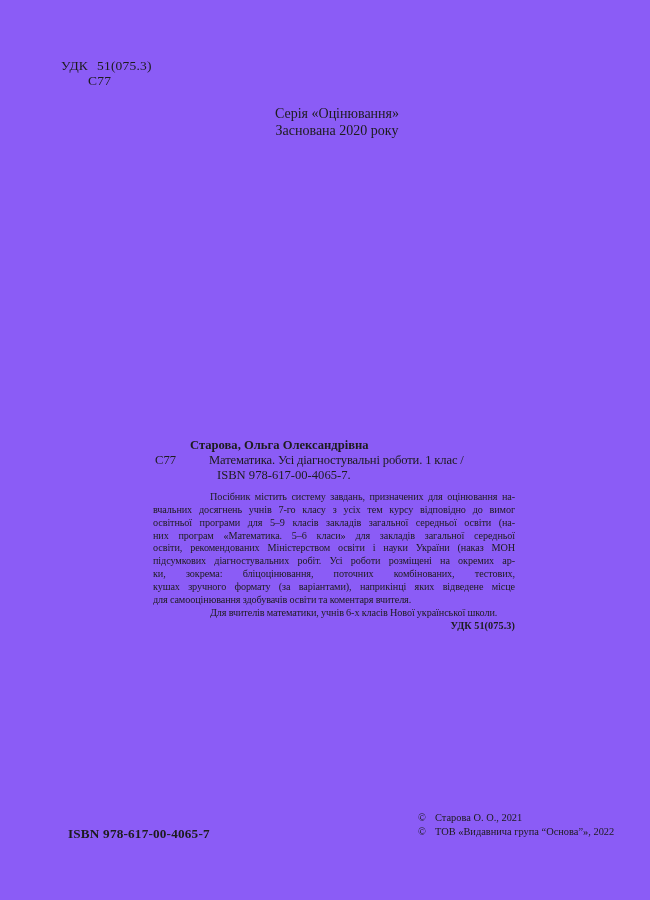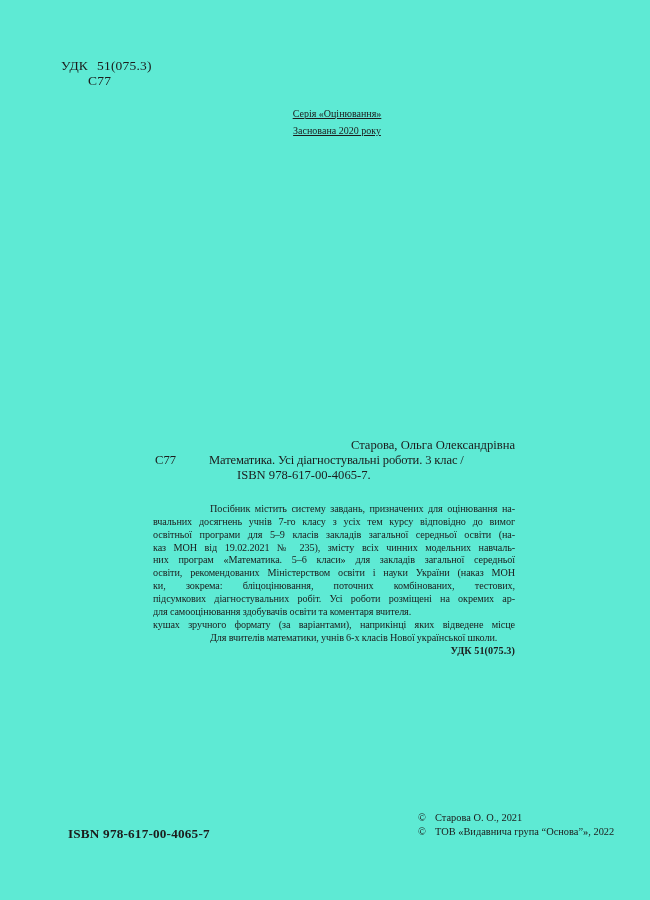--- a/index.html
+++ b/index.html
@@ -1,20 +1,20 @@
 <!DOCTYPE html>
 <html><head>
 <meta charset="utf-8">
 <style>
   html, body { margin: 0; padding: 0; background: #ffffff; }
   .page {
     position: relative;
     width: 650px;
     height: 900px;
-    background: #5eead4;
+    background: #8b5cf6;
     font-family: "Liberation Serif", "DejaVu Serif", serif;
     color: #1c1c1c;
     overflow: hidden;
   }
 
   
   .udk-top {
     position: absolute;
     left: 61px;
     top: 58px;
@@ -25,65 +25,63 @@
   .udk-top .code { margin-left: 9px; }
   .udk-top .idx  { margin-left: 27px; }
 
   
   .series {
     position: absolute;
     left: 228px;
     top: 105px;
     width: 218px;
     text-align: center;
-    font-size: 10px;
+    font-size: 14px;
     line-height: 17px;
-    text-decoration: underline;
   }
 
   
   .cip {
     position: absolute;
     left: 153px;
     top: 438px;
     width: 362px;
   }
   .cip-author {
     margin-left: 37px;
-    font-weight: normal;
+    font-weight: bold;
     font-size: 12.6px;
     line-height: 14.6px;
     white-space: nowrap;
-    text-align: right;
   }
   .cip-index {
     position: absolute;
     left: 2px;
     top: 15px;
     font-size: 12.6px;
   }
   .cip-line {
     margin-left: 37px;
     font-size: 12.6px;
     line-height: 14.6px;
     white-space: nowrap;
     letter-spacing: -0.15px;
   }
   .cip-line.first { margin-left: 56px; }
   .cip-isbn {
-    margin-left: 84px;
+    margin-left: 64px;
     margin-top: 1px;
     font-size: 12.6px;
     line-height: 14.6px;
     white-space: nowrap;
   }
 
   
   .annotation {
-    margin-top: 20px;
+    margin-top: 8px;
     font-size: 10.2px;
     line-height: 12.9px;
     letter-spacing: -0.1px;
     word-spacing: -0.2px;
   }
   .ann-line { text-align: justify; text-align-last: justify; overflow: hidden; }
   .ann-line.first { text-indent: 57px; }
   .ann-line.last  { text-align-last: left; }
   .ann-para3 { text-indent: 57px; }
   .ann-udk {
@@ -126,35 +124,34 @@
   </div>
 
   <div class="series">
     <div>Серія «Оцінювання»</div>
     <div>Заснована 2020 року</div>
   </div>
 
   <div class="cip">
     <div class="cip-author">Старова, Ольга Олександрівна</div>
     <div class="cip-index">С77</div>
-    <div class="cip-line first">Математика. Усі діагностувальні роботи. 3 клас /</div>
+    <div class="cip-line first">Математика. Усі діагностувальні роботи. 1 клас /</div>
     <div class="cip-isbn">ISBN 978-617-00-4065-7.</div>
 
     <div class="annotation">
       <div class="ann-line first">Посібник містить систему завдань, призначених для оцінювання на-</div>
       <div class="ann-line">вчальних досягнень учнів 7-го класу з усіх тем курсу відповідно до вимог</div>
       <div class="ann-line">освітньої програми для 5–9 класів закладів загальної середньої освіти (на-</div>
-      <div class="ann-line">каз МОН від 19.02.2021 № 235), змісту всіх чинних модельних навчаль-</div>
       <div class="ann-line">них програм «Математика. 5–6 класи» для закладів загальної середньої</div>
       <div class="ann-line">освіти, рекомендованих Міністерством освіти і науки України (наказ МОН</div>
 
+      <div class="ann-line">підсумкових діагностувальних робіт. Усі роботи розміщені на окремих ар-</div>
       <div class="ann-line">ки, зокрема: бліцоцінювання, поточних комбінованих, тестових,</div>
-      <div class="ann-line">підсумкових діагностувальних робіт. Усі роботи розміщені на окремих ар-</div>
+      <div class="ann-line">кушах зручного формату (за варіантами), наприкінці яких відведене місце</div>
       <div class="ann-line last">для самооцінювання здобувачів освіти та коментаря вчителя.</div>
-      <div class="ann-line">кушах зручного формату (за варіантами), наприкінці яких відведене місце</div>
 
       <div class="ann-para3">Для вчителів математики, учнів 6-х класів Нової української школи.</div>
       <div class="ann-udk">УДК 51(075.3)</div>
     </div>
   </div>
 
   <div class="footer-isbn">ISBN 978-617-00-4065-7</div>
 
   <div class="copyright">
     <div class="row">

